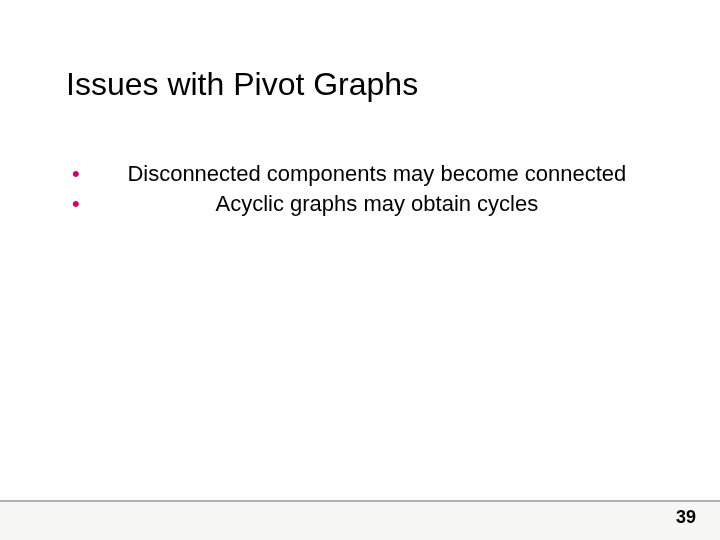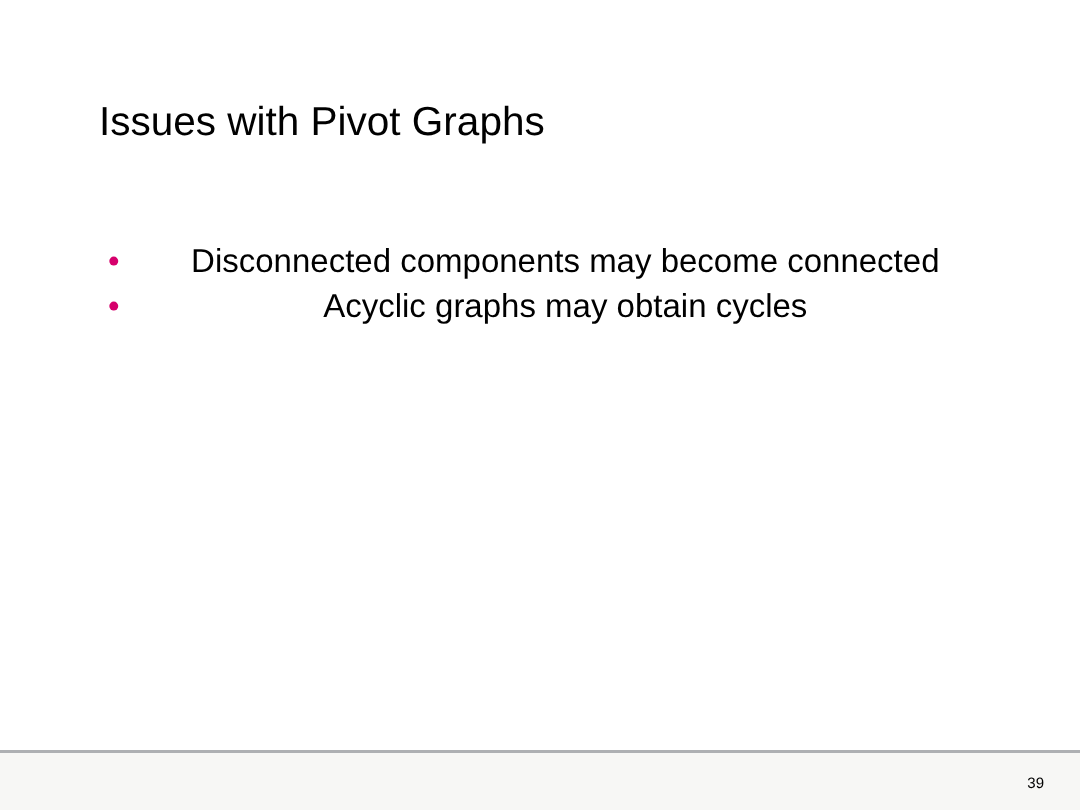--- a/index.html
+++ b/index.html
@@ -16,21 +16,21 @@
   .slide {
     position: relative;
     width: 720px;
     height: 540px;
     box-sizing: border-box;
   }
   .title {
     position: absolute;
     top: 66px;
     left: 66px;
-    font-size: 27px;
+    font-size: 32px;
     font-weight: 400;
     letter-spacing: 0px;
   }
   .body {
     position: absolute;
     top: 160px;
     left: 72px;
     right: 60px;
   }
   .bullet-row {
@@ -56,22 +56,22 @@
     left: 0;
     right: 0;
     bottom: 38px;
     height: 2px;
     background: #aeb0b3;
   }
   .page-num {
     position: absolute;
     right: 24px;
     bottom: 12px;
-    font-size: 10px;
-    font-weight: normal;
+    font-size: 18px;
+    font-weight: bold;
     color: #000;
   }
   .footer-strip {
     position: absolute;
     left: 0;
     right: 0;
     bottom: 0;
     height: 38px;
     background: #f7f7f5;
   }

